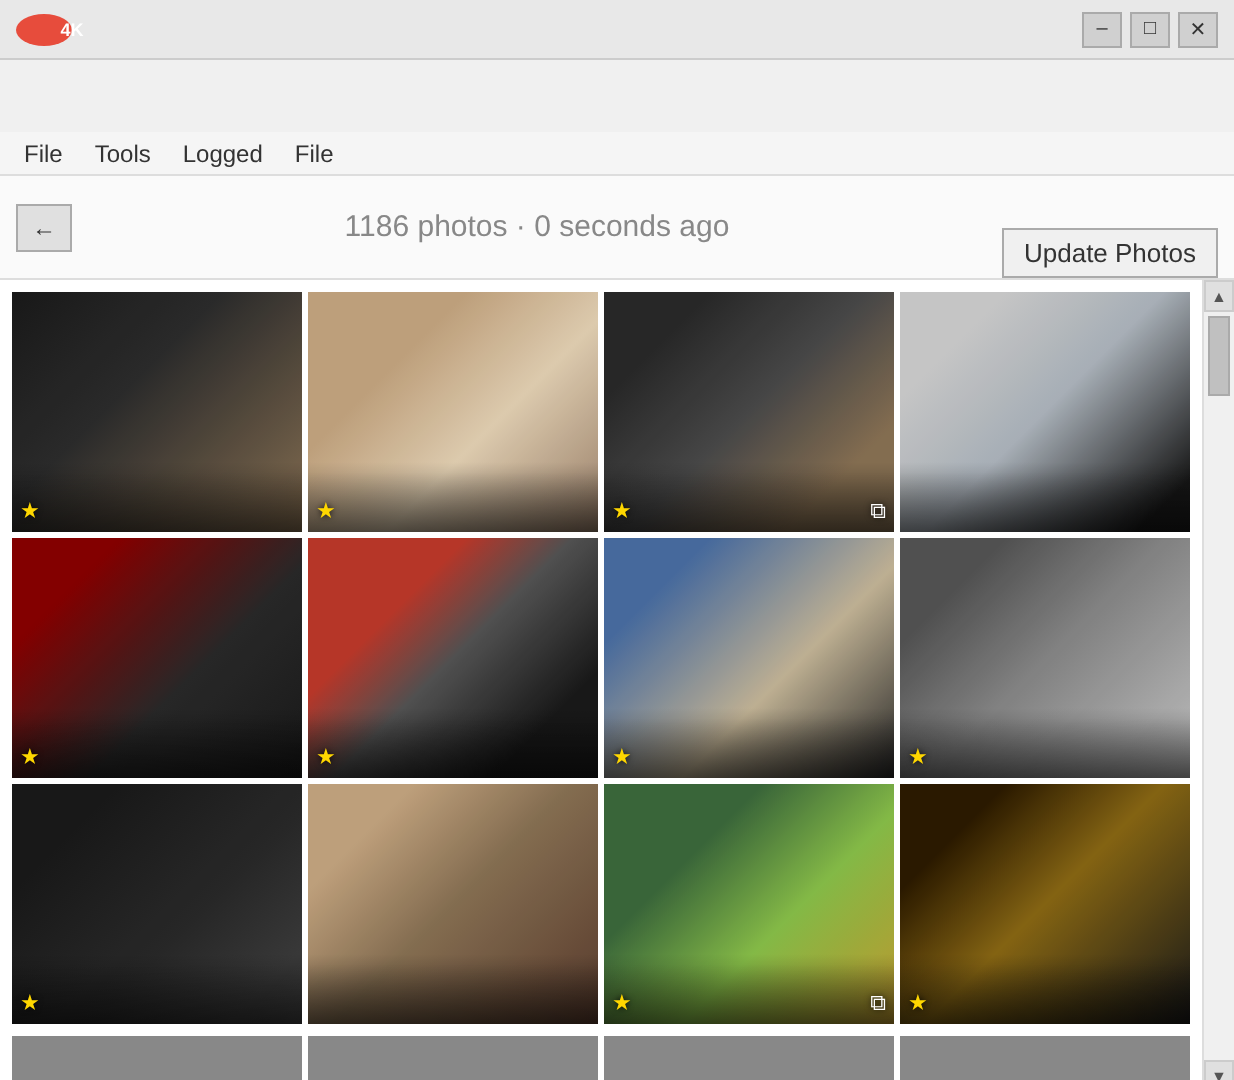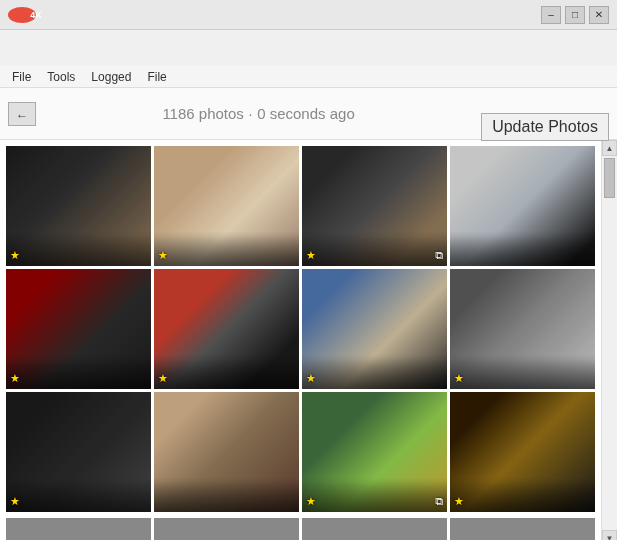--- a/index.html
+++ b/index.html
@@ -113,21 +113,21 @@
       color: #222;
     }
     .profile-meta {
       font-size: 15px;
       color: #888;
     }
     .update-btn {
       background: #f0f0f0;
       border: 1px solid #aaa;
       padding: 4px 10px;
-      font-size: 16px;
+      font-size: 13px;
       cursor: pointer;
       color: #333;
       white-space: nowrap;
       flex-shrink: 0;
       margin-top: 26px;
     }
 
     
     .content-area {
       display: flex;

